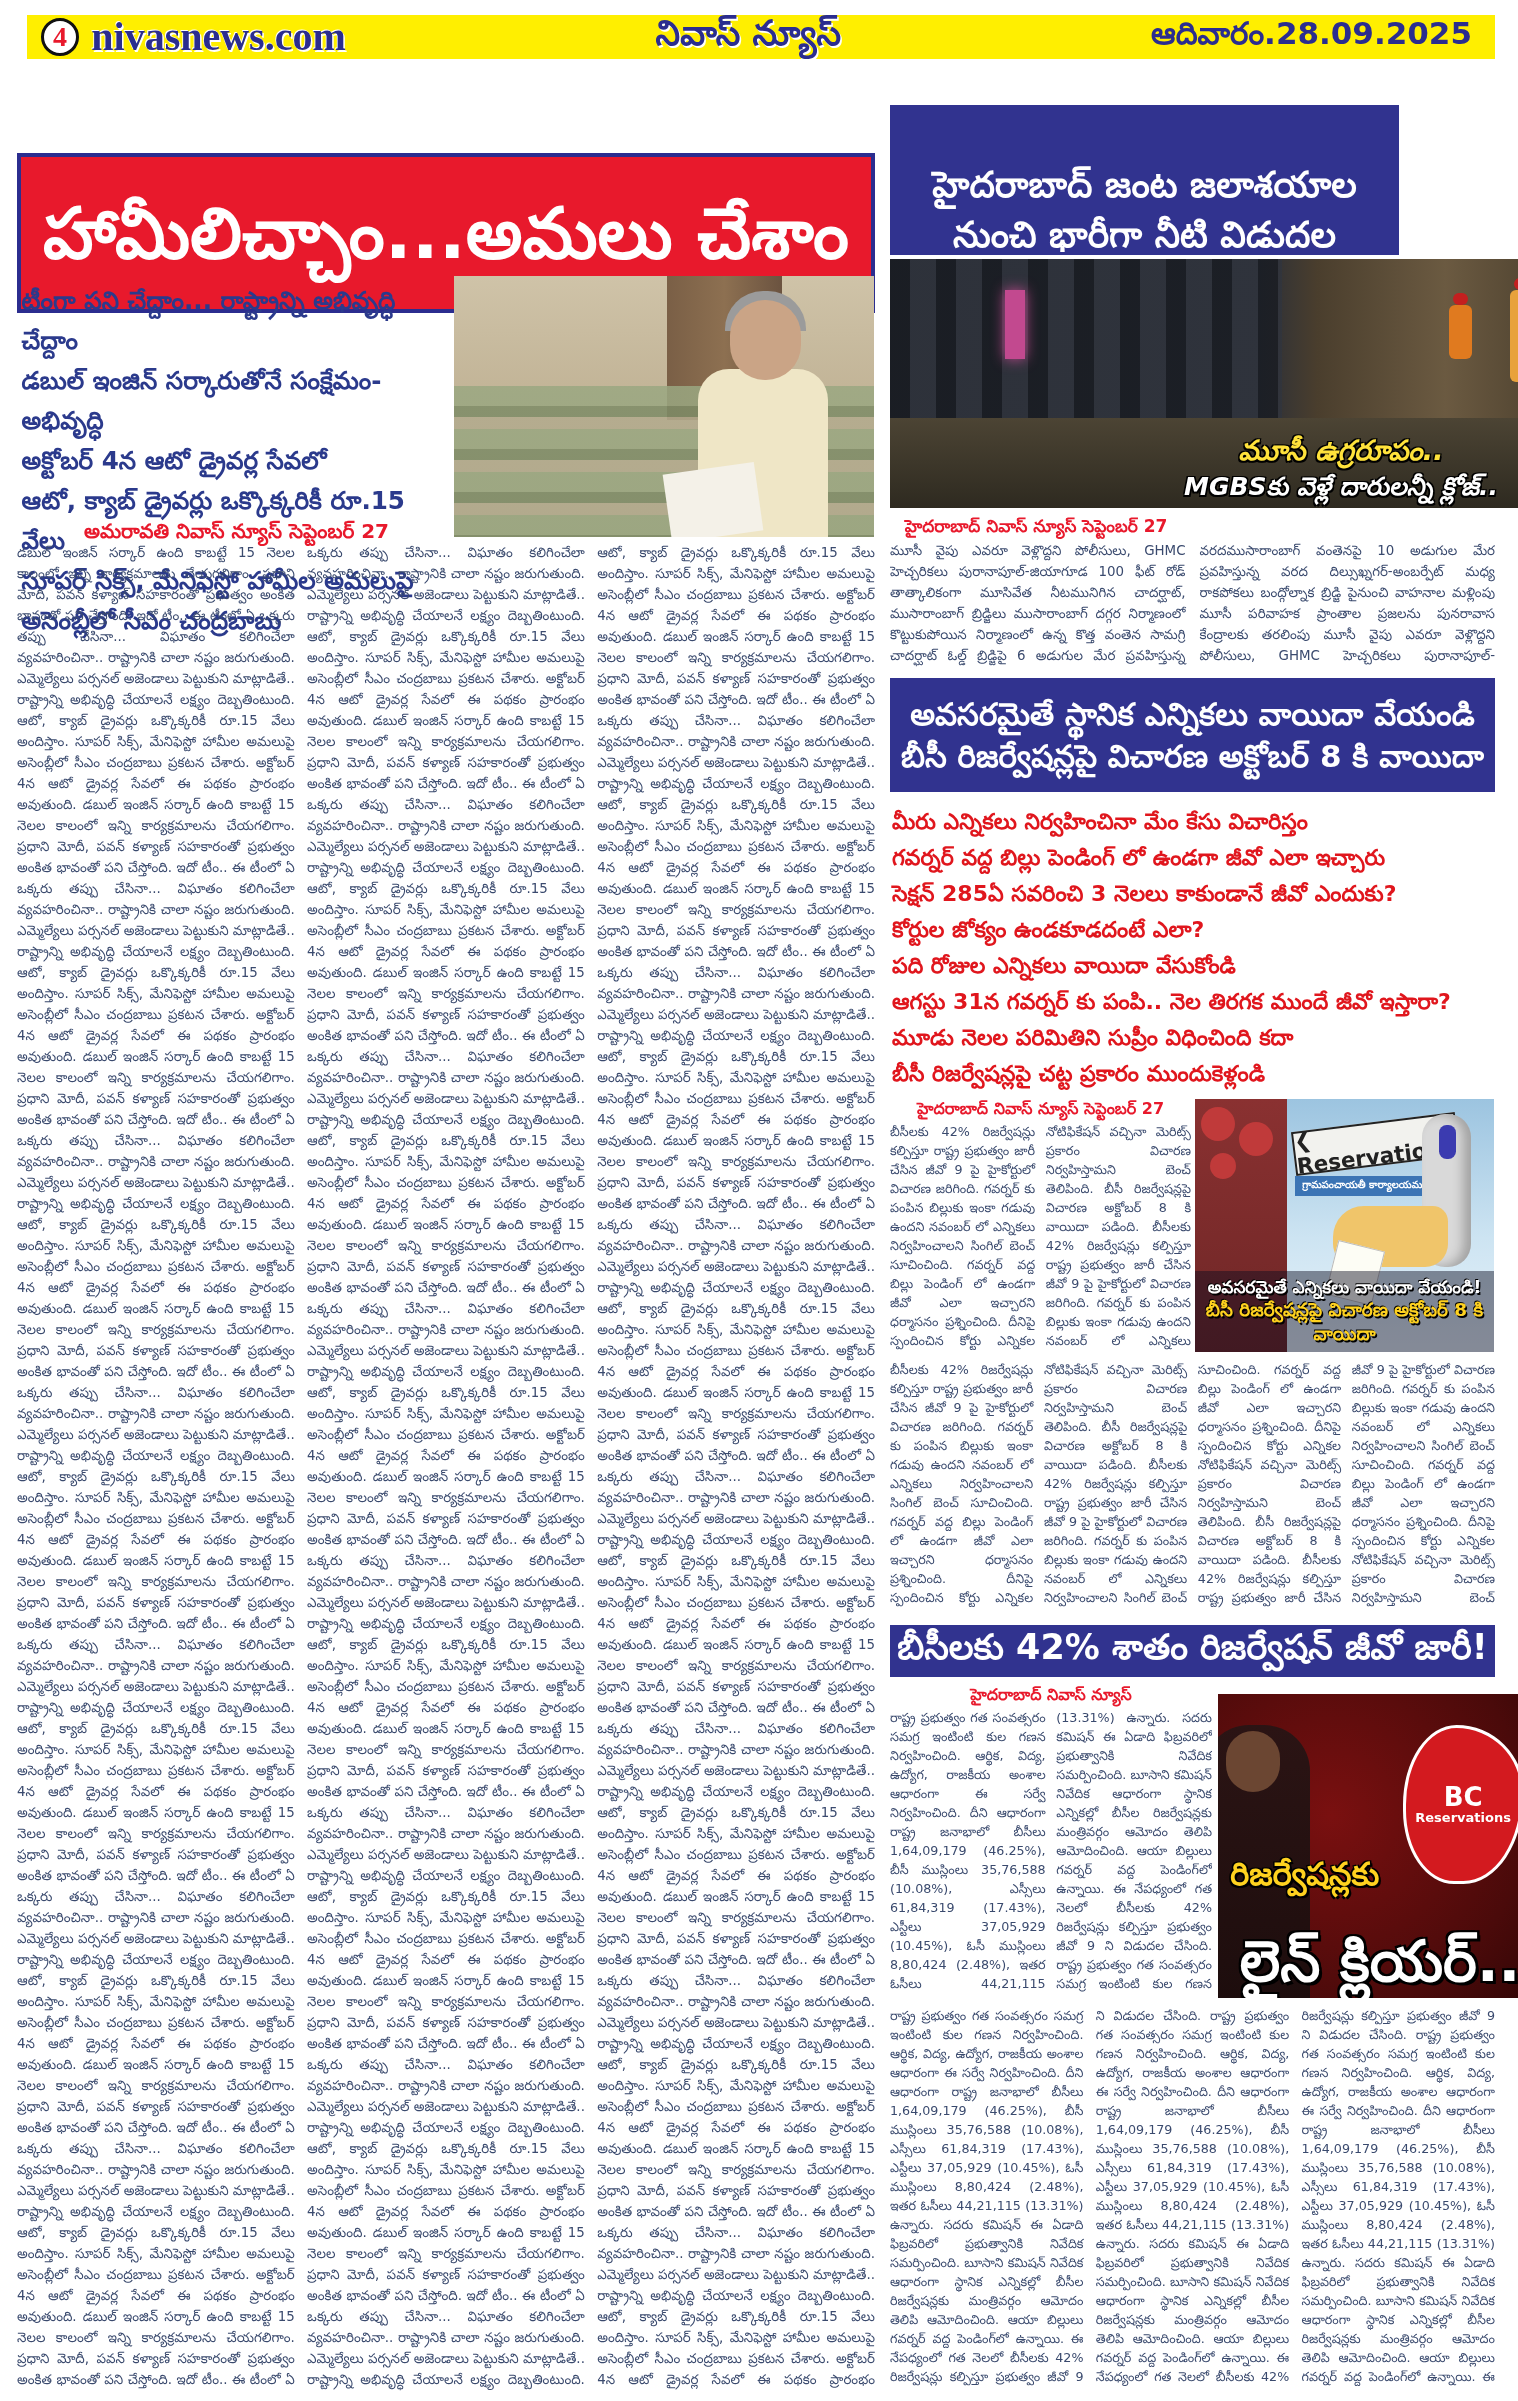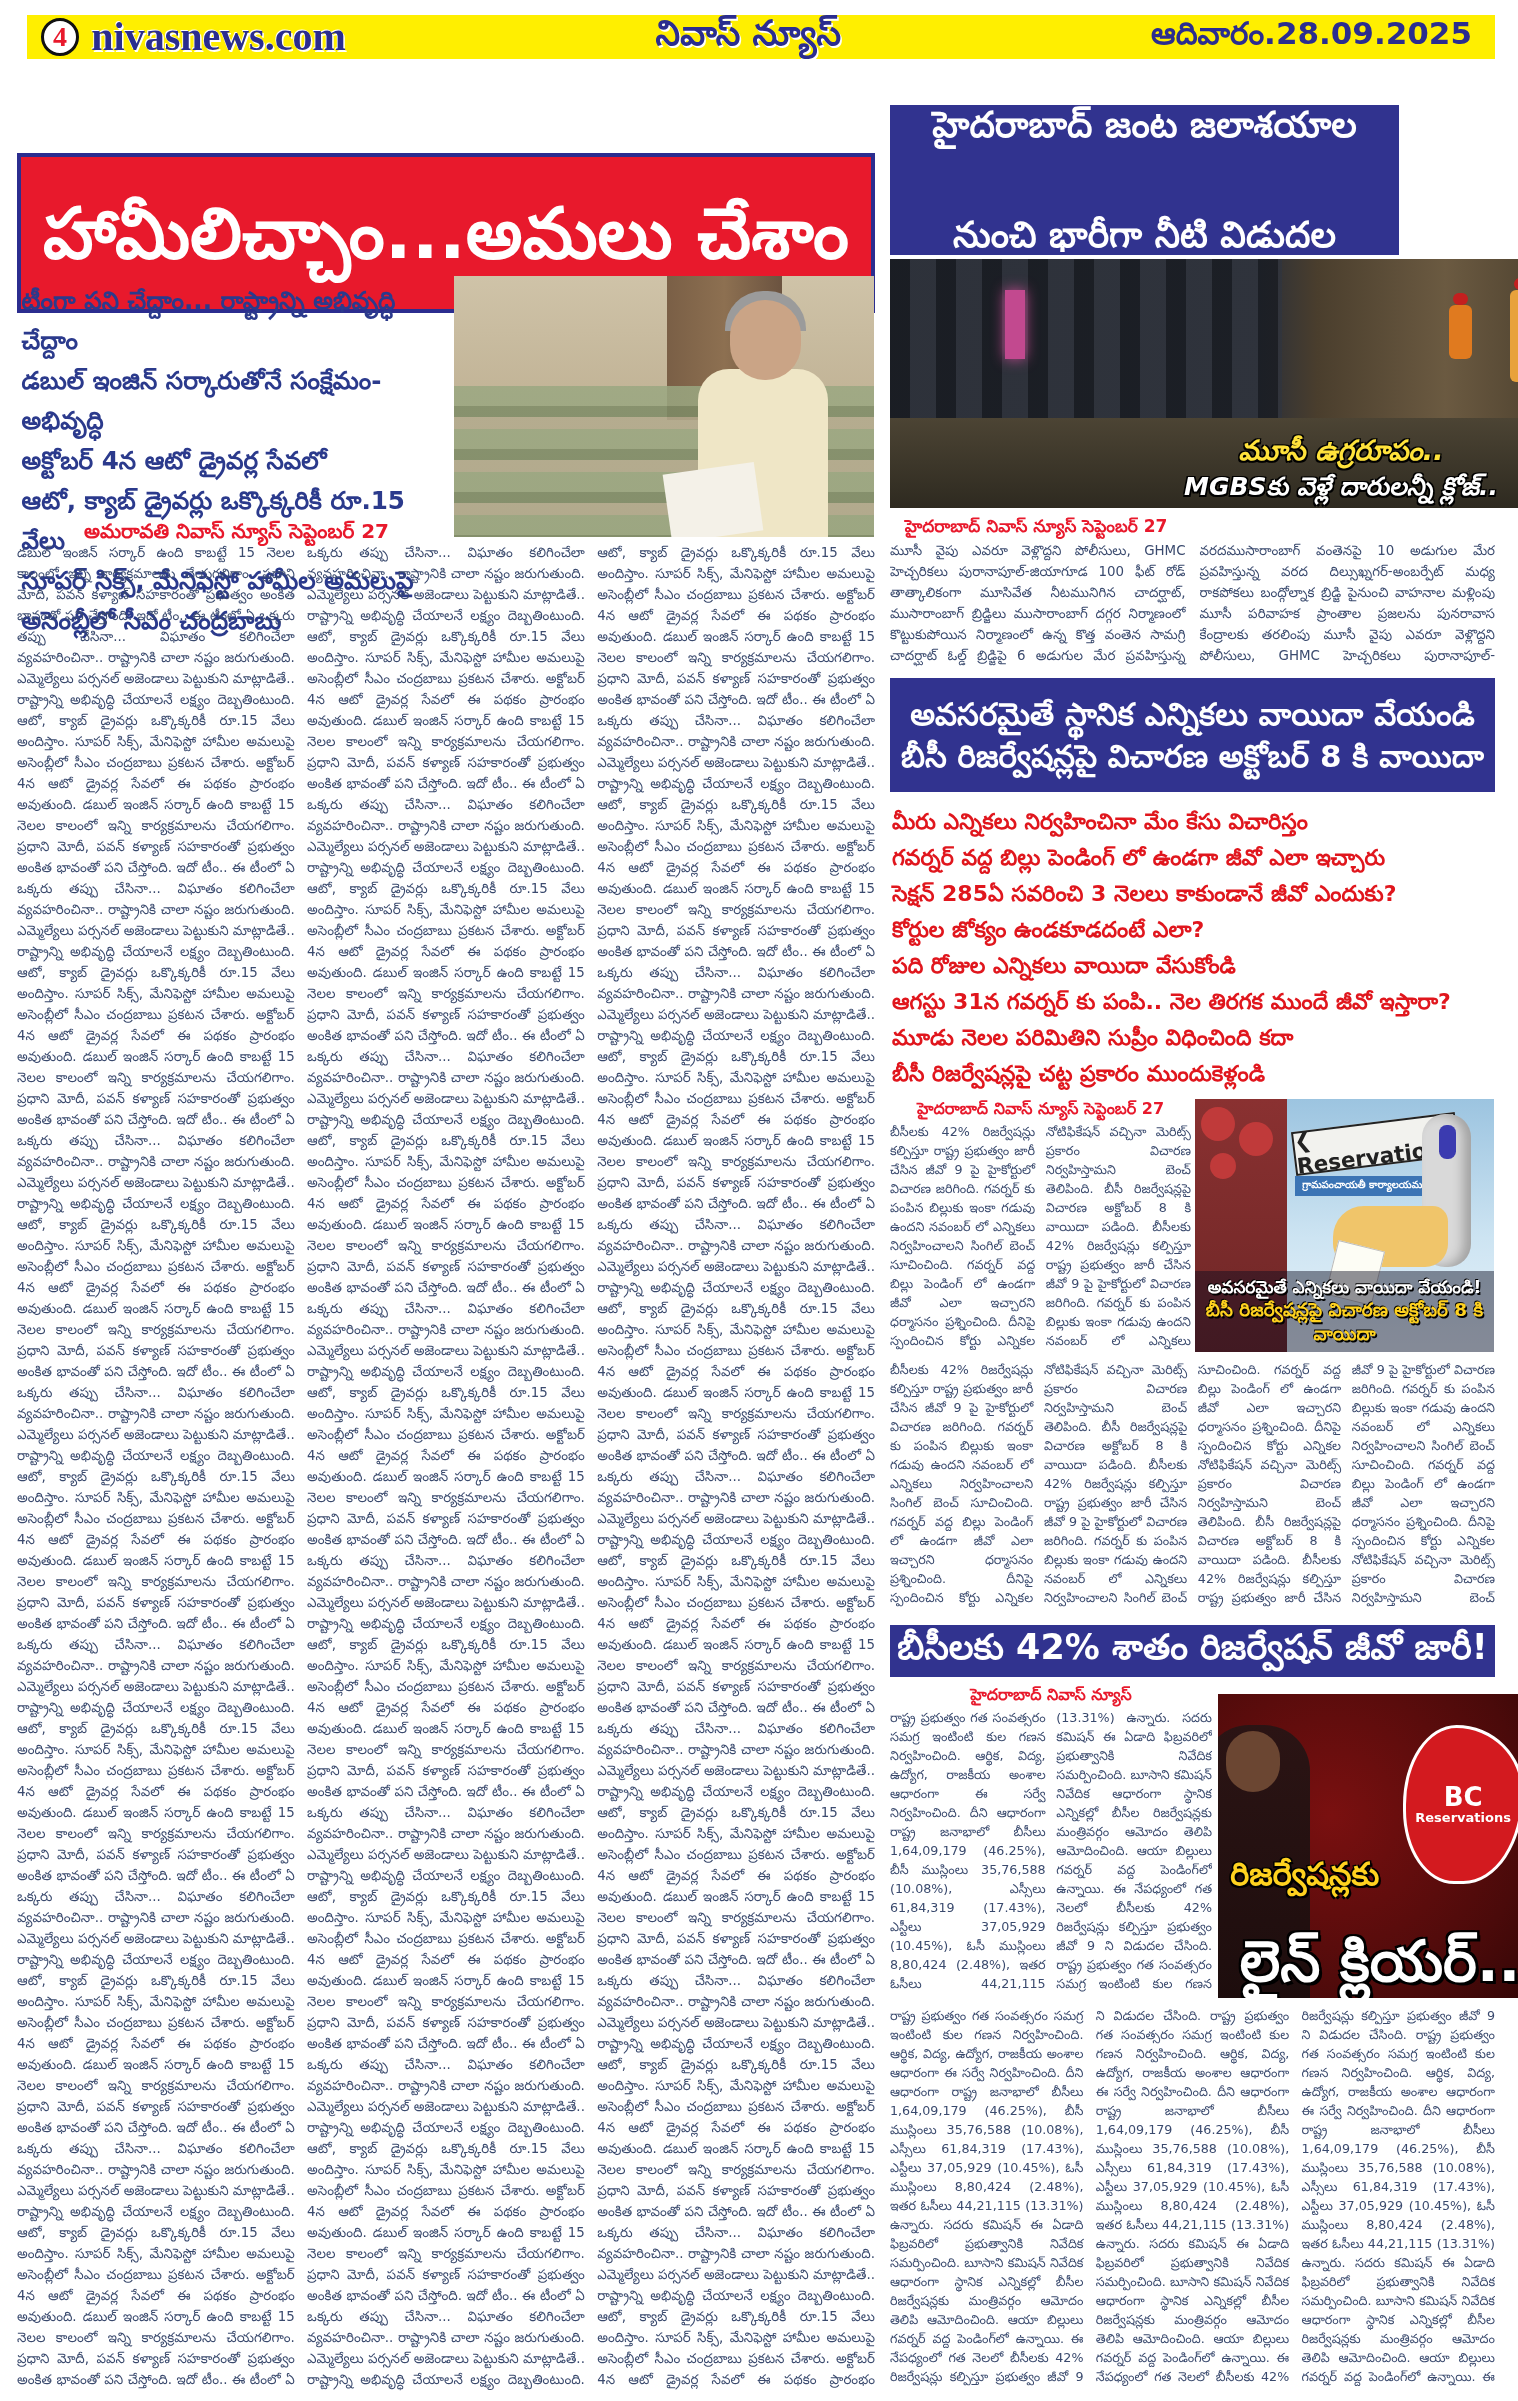--- a/index.html
+++ b/index.html
@@ -75,21 +75,21 @@
   
   .lead-body{
     left:17px;top:542px;width:858px;height:1851px;overflow:hidden;
     column-count:3;column-gap:12.3px;
     font-size:13.4px;line-height:21px;text-align:justify;color:#3a4a6e;
   }
 
   
   .flood-hl-box{
     left:890px;top:105px;width:509px;height:150px;background:#31338f;
-    display:flex;flex-direction:column;align-items:center;justify-content:space-between;gap:10.7px;
+    display:flex;flex-direction:column;align-items:center;justify-content:flex-end;gap:10.7px;
   }
   .flood-hl-line{color:#ffffff;font-weight:bold;font-size:36px;line-height:1.1;white-space:nowrap;}
 
   .photo-flood{
     left:890px;top:259px;width:712px;height:249px;overflow:hidden;
     background:linear-gradient(90deg,#23272f 0%,#2b2f38 52%,#4a3e2d 60%,#6b5a41 78%,#3f3526 100%);
     font-style:italic;
   }
   .flood-pillars{position:absolute;left:0;top:0;width:55%;height:70%;
     background:repeating-linear-gradient(90deg,#181b21 0 20px,#30343d 20px 46px);opacity:.8;}

